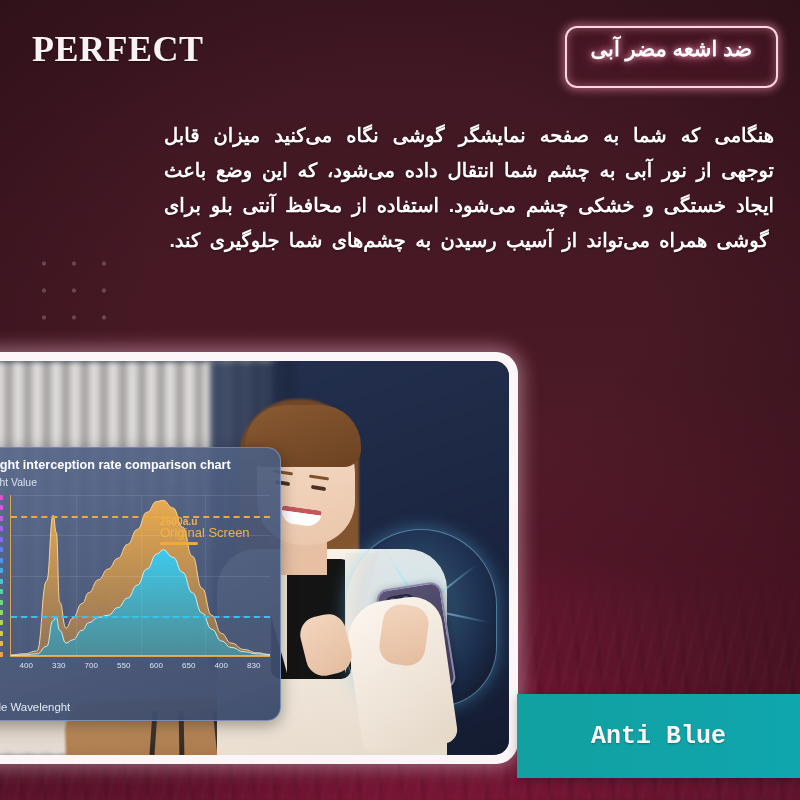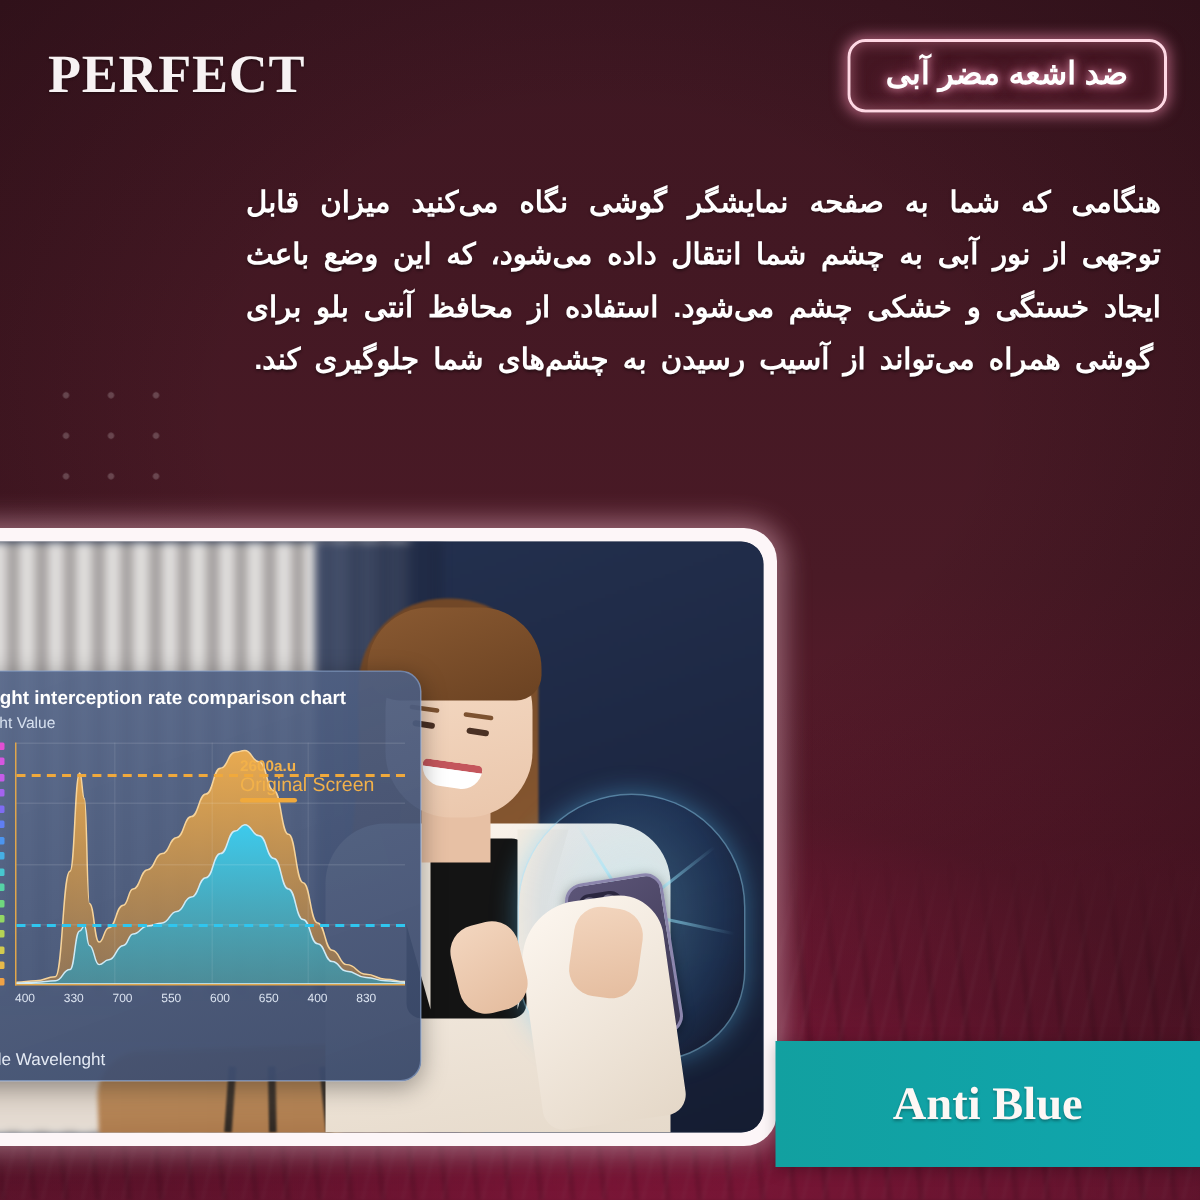--- a/index.html
+++ b/index.html
@@ -44,21 +44,21 @@
   
   #brand-logo{
     position:absolute; left:32px; top:28px;
     font-family:"Liberation Serif", serif;
     font-weight:bold; font-size:36px; letter-spacing:.5px;
     color:#f7f2f3;
     text-shadow:0 1px 2px rgba(0,0,0,.45);
   }
   #neon-badge{
     position:absolute; right:22px; top:26px;
-    padding:9px 24px 11px 24px;
+    padding:9px 24px 25px 24px;
     border:2px solid #ffd8e4;
     border-radius:12px;
     background:rgba(92,28,42,0.30);
     box-shadow:0 0 9px 2px rgba(255,150,185,.55), inset 0 0 9px 1px rgba(255,160,190,.38);
     direction:rtl;
   }
   #neon-badge .badge-text{
     font-size:21px; font-weight:bold; color:#ffffff;
     text-shadow:0 0 6px rgba(255,170,200,.9), 0 0 13px rgba(255,120,170,.6);
     white-space:nowrap;
@@ -251,46 +251,46 @@
   .vgrid{ position:absolute; top:0; bottom:0; width:1px; background:rgba(255,255,255,.07); }
 
   .ref-line{ position:absolute; left:0; right:0; height:0; border-top:2px dashed; }
   .ref-line.orange{ border-color:#f0a93c; }
   .ref-line.cyan{ border-color:#2fc6ef; }
 
   #xticks{
     position:absolute; left:48px; right:0; top:170px;
     display:flex; font-size:8px; color:#dbe3f0;
   }
-  #xticks span{ flex:1; }
+  #xticks span{ flex:1; text-align:center; }
   #chart-xlabel{
     position:absolute; left:22px; bottom:7px;
     font-size:11.4px; color:#e4eaf4;
   }
 
   
   .legend-item{ position:absolute; }
   .legend-item .val{ font-size:10.2px; font-weight:600; }
   .legend-item .desc{ font-size:13px; line-height:11.4px; }
   .legend-item .swatch{ margin-top:4px; width:38px; height:3px; border-radius:2px; }
-  #legend-original{ left:208px; top:58px; color:#f2b14a; }
+  #legend-original{ left:208px; top:68px; color:#f2b14a; }
   #legend-original .swatch{ background:#f0a93c; }
   #legend-protected{ left:208px; top:124px; color:#35c9f2; }
   #legend-protected .swatch{ background:#2fc6ef; }
 
   
   #anti-blue-band{
     position:absolute; left:517px; top:694px; width:283px; height:84px;
     background:linear-gradient(90deg,#12a0a0,#0fa6ae);
     display:flex; align-items:center; justify-content:center;
     box-shadow:0 2px 10px rgba(0,0,0,.25);
   }
   #anti-blue-text{
-    font-family:Liberation Serif, serif;
-    font-size:31px; font-weight:bold; color:#fdf7f5;
+    font-family:Liberation Mono, monospace;
+    font-size:25px; font-weight:bold; color:#fdf7f5;
     text-shadow:0 1px 2px rgba(0,0,0,.3);
     white-space:nowrap;
   }
 </style>
 </head>
 <body>
 
 <div id="bg-base"></div>
 <div id="bg-smoke"></div>
 <div id="bg-vignette"></div>

